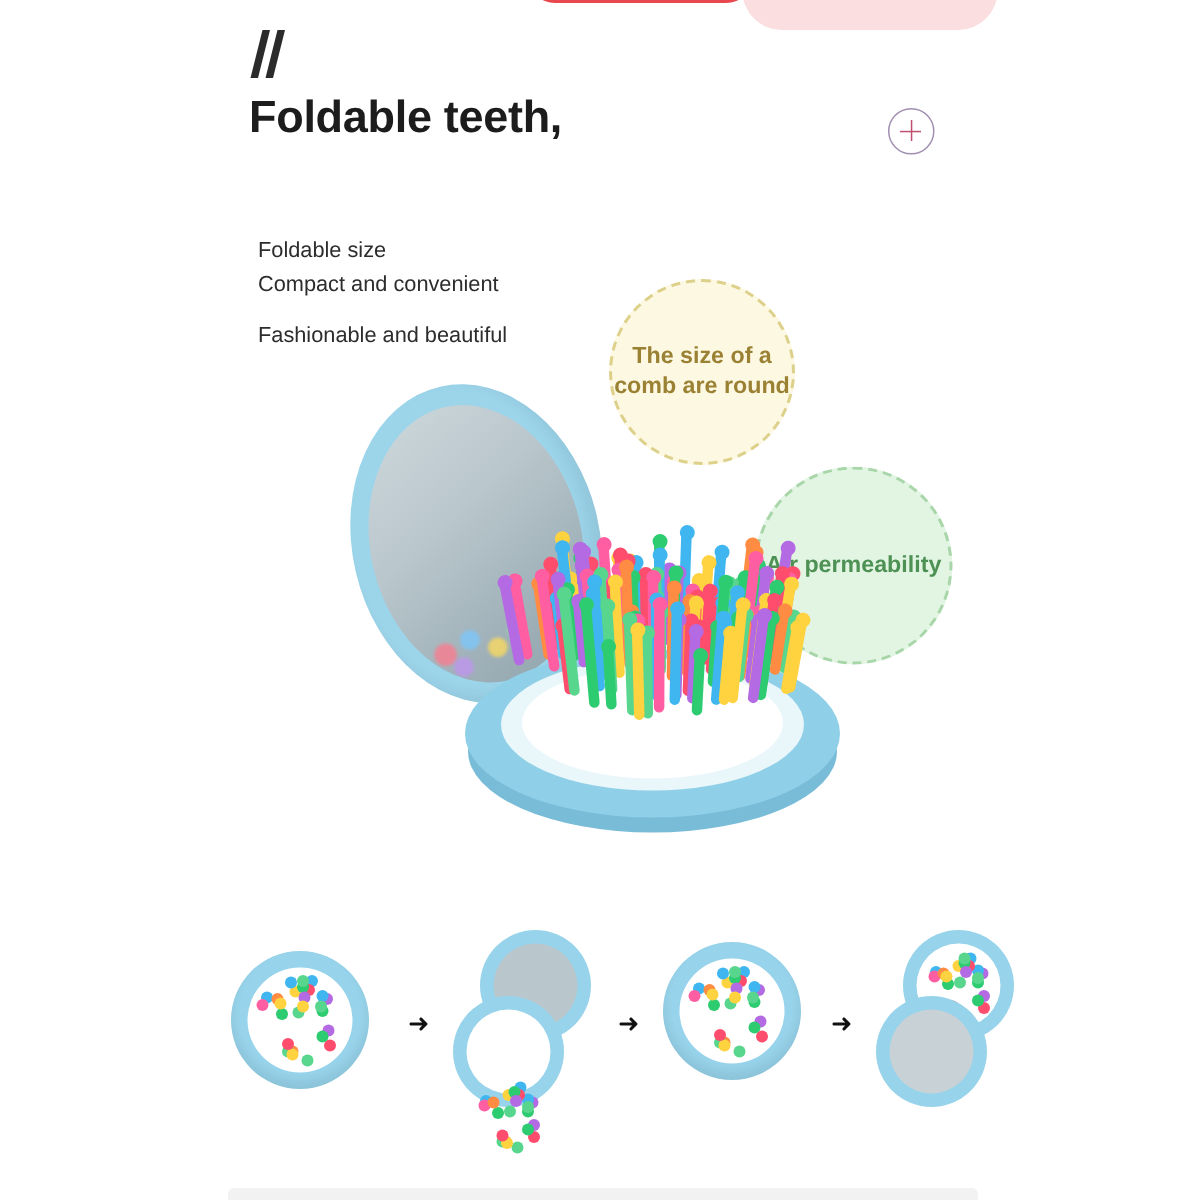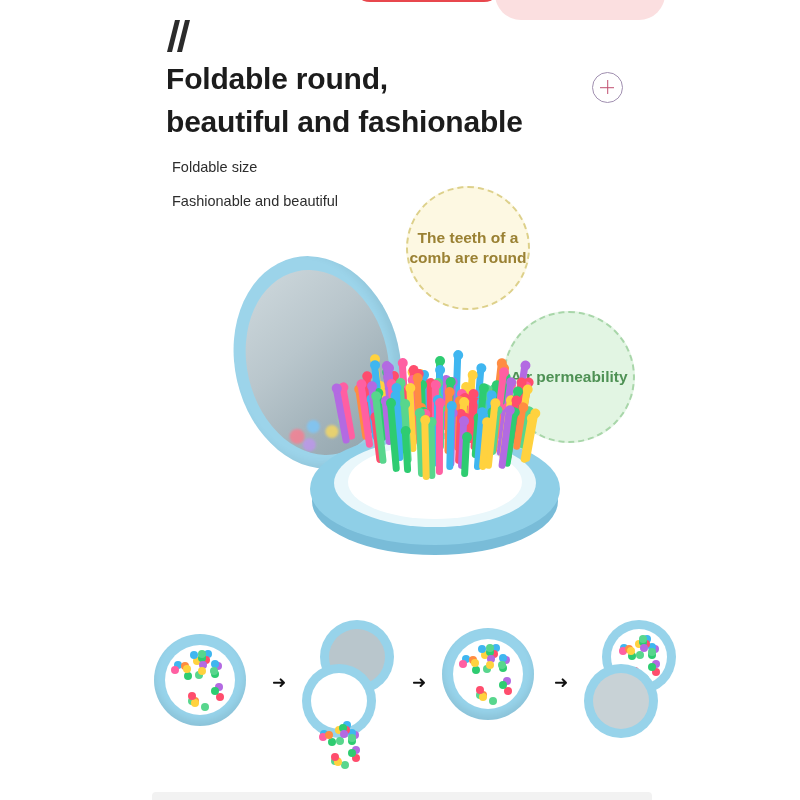--- a/index.html
+++ b/index.html
@@ -345,33 +345,33 @@
 
   <div class="top-shape-red"></div>
   <div class="top-shape-pink"></div>
 
   <div class="slash-mark">
     <span class="s1"></span>
       <span class="s2"></span>
   </div>
 
   <div class="headline">
-    <span>Foldable round,</span>
-    <span class="l2">beautiful and fashionable</span>
+    <span>Foldable teeth,</span>
   </div>
 
   <div class="plus-circle"></div>
 
   <div class="bullets">
     <div>Foldable size</div>
+    <div>Compact and convenient</div>
     <div class="gap">Fashionable and beautiful</div>
   </div>
 
   <div class="callout callout-yellow">
-    <span>The teeth of a comb are round</span>
+    <span>The size of a comb are round</span>
   </div>
   <div class="callout callout-green">
     <span>Air permeability</span>
   </div>
 
   <div class="hero">
     <div class="lid">
       <div class="lid-inner">
         <div class="lid-reflect"></div>
       </div>

